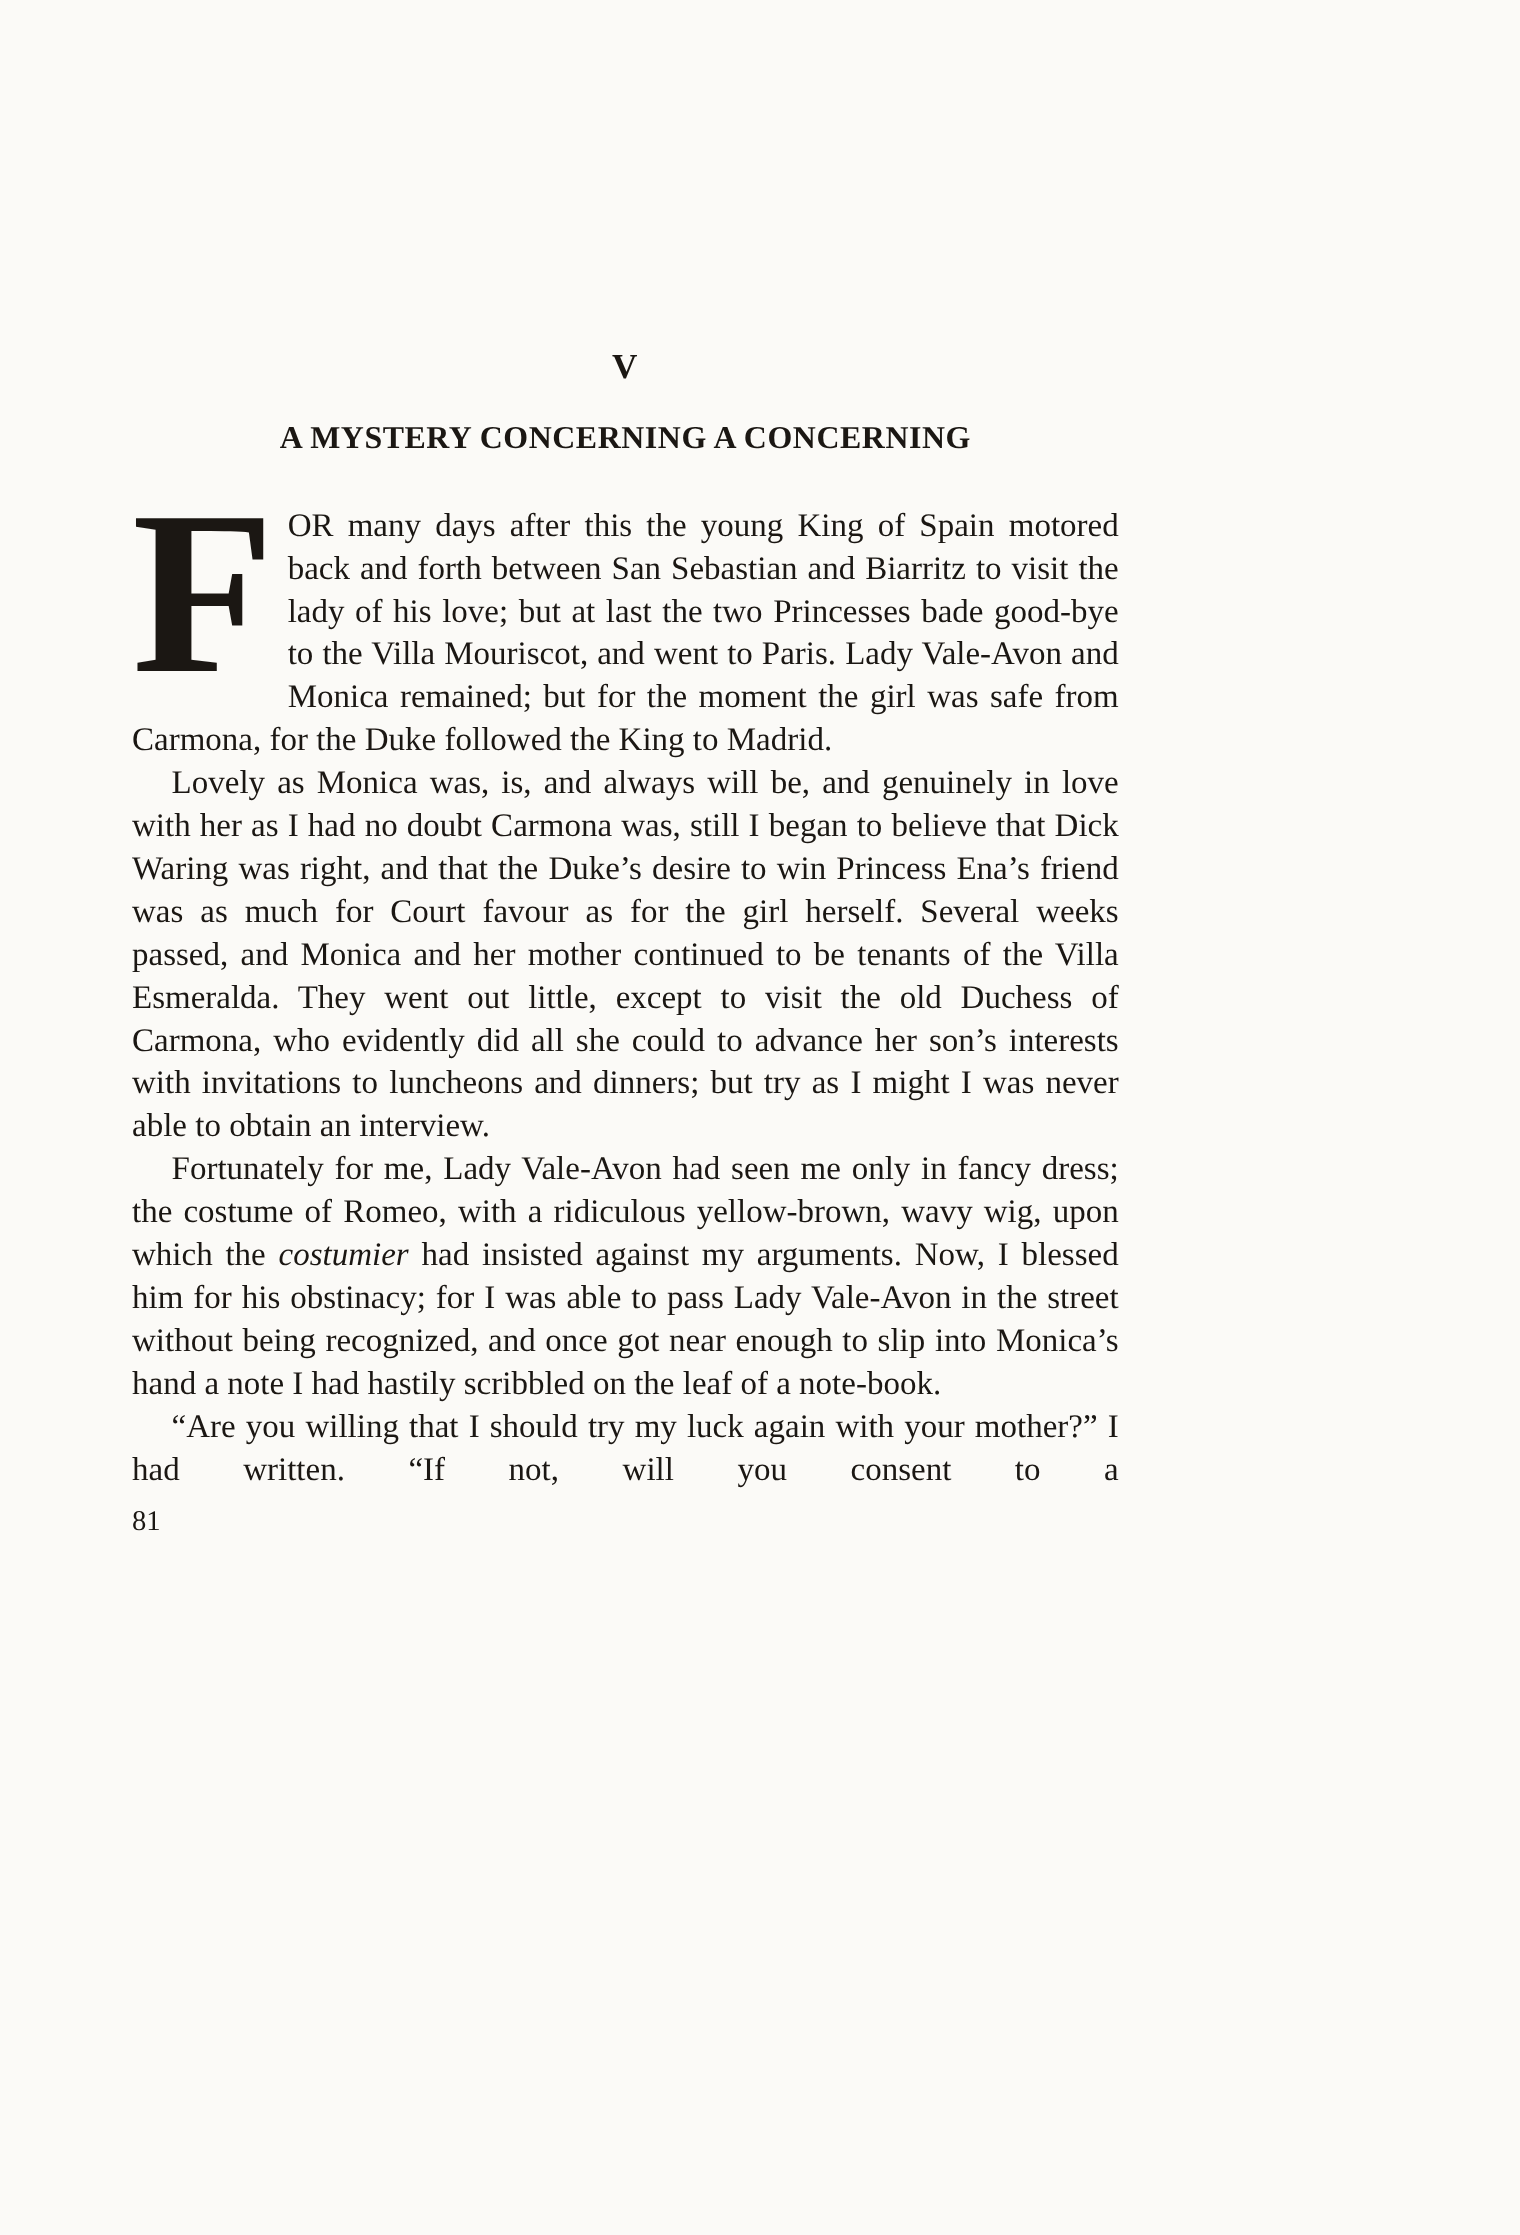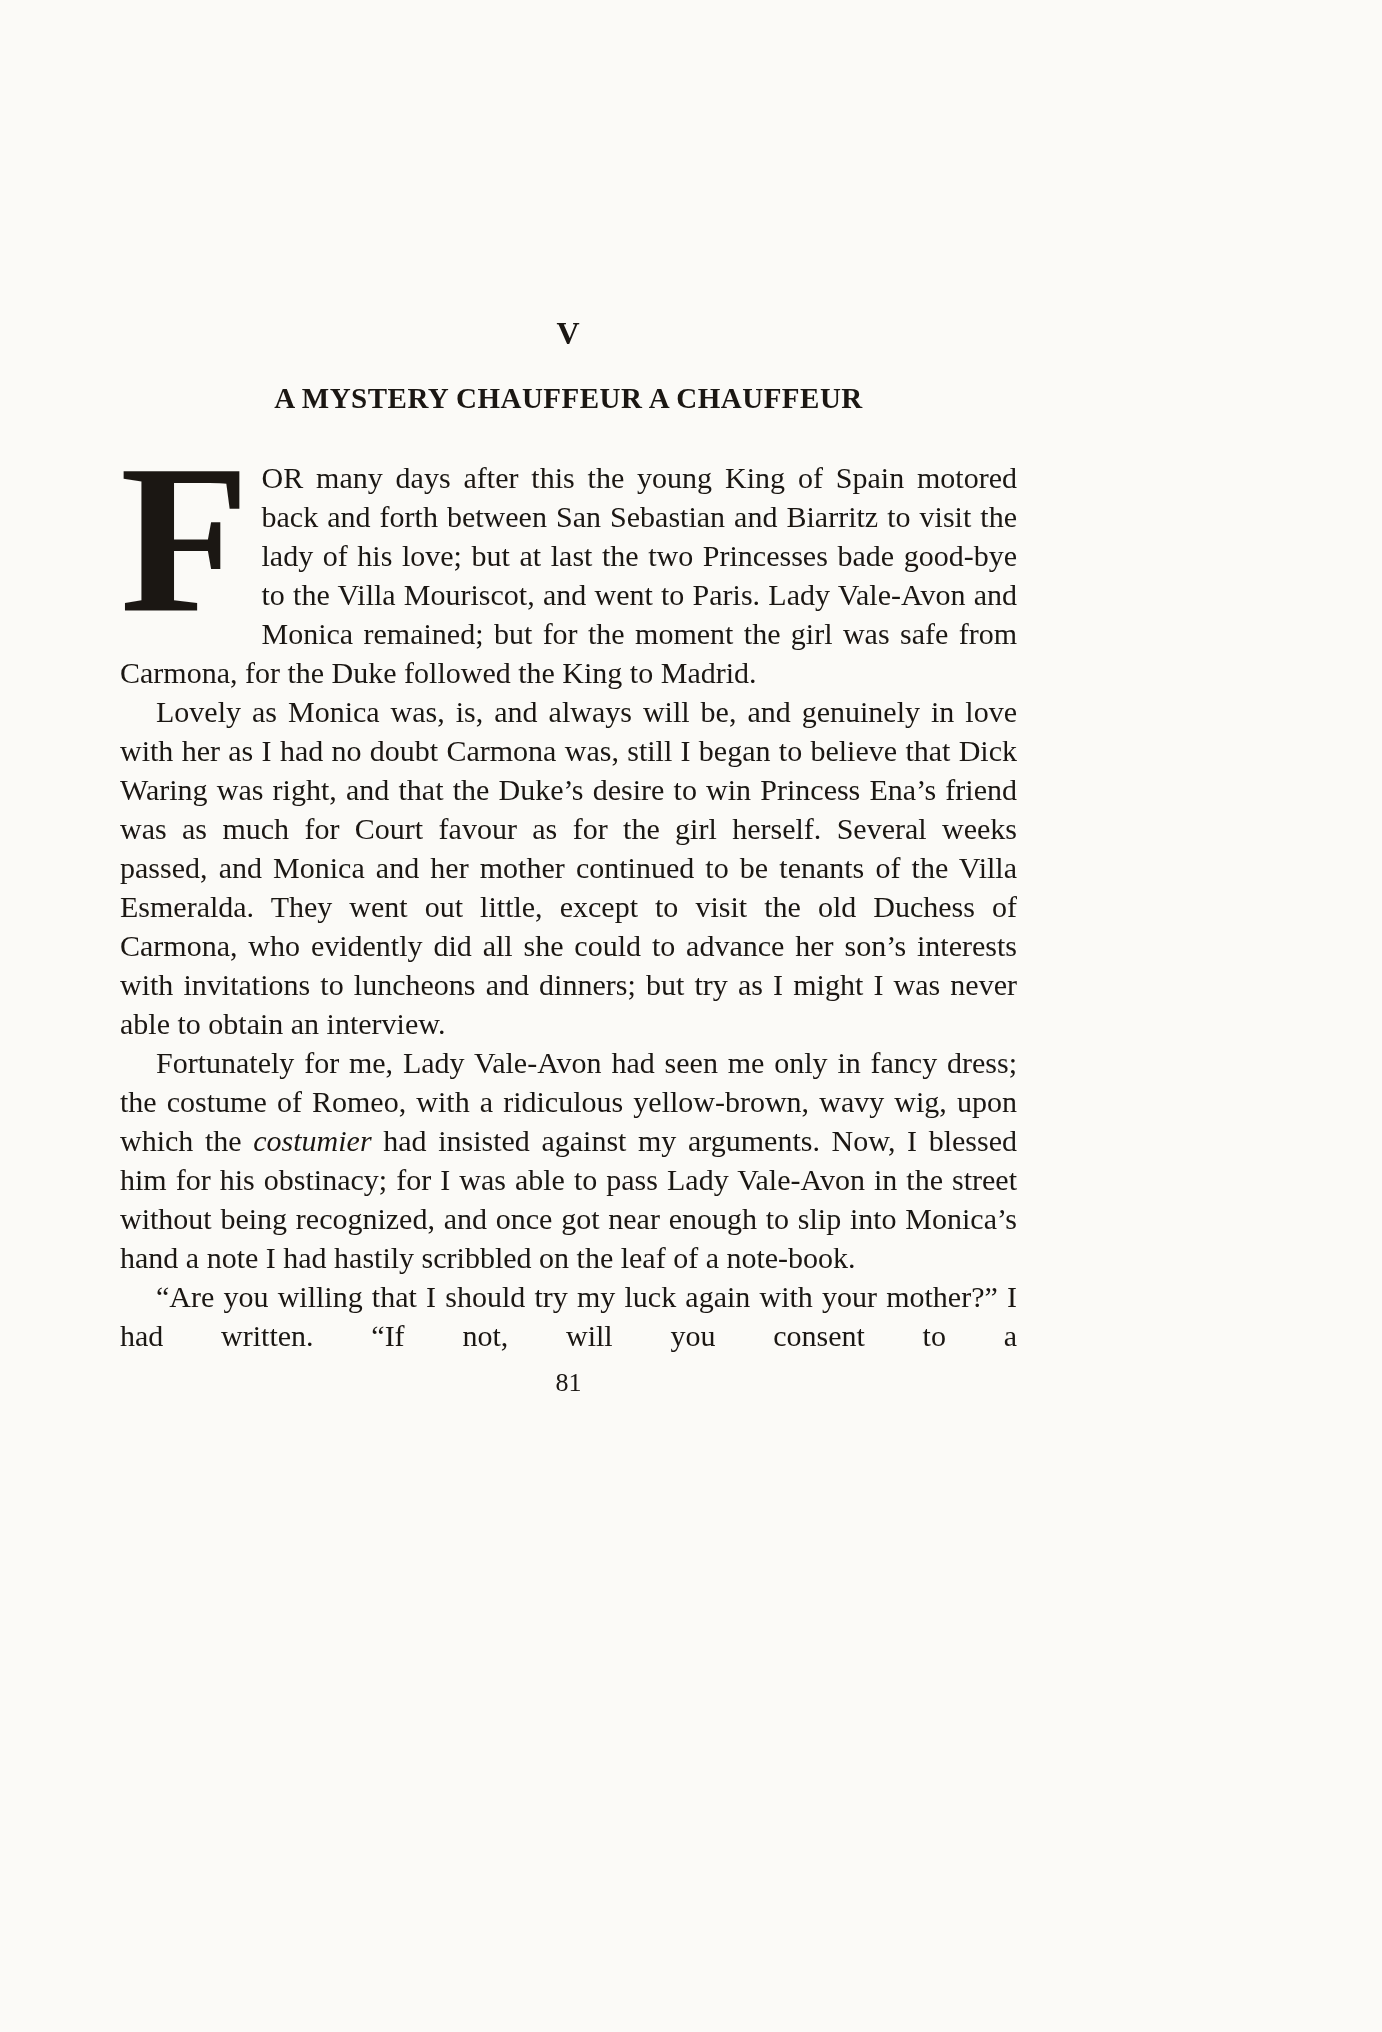--- a/index.html
+++ b/index.html
@@ -58,36 +58,35 @@
     float: left;
     font-size: 212px;
     line-height: 150px;
     height: 152px;
     margin: 6px 16px 0 0;
     font-weight: bold;
     letter-spacing: -4px;
   }
   .page-number {
     margin-top: 12px;
-    text-align: center;
     font-size: 26px;
     line-height: 32px;
   }
   em.italic-word {
     font-style: italic;
   }
 </style>
 </head>
 <body>
 
 <div class="page">
 
   <div class="chapter-number">V</div>
 
-  <h1 class="chapter-title">A MYSTERY CHAUFFEUR A CHAUFFEUR</h1>
+  <h1 class="chapter-title">A MYSTERY CONCERNING A CONCERNING</h1>
 
   <div class="body-text">
 
     <p class="para first">
       <span class="dropcap">F</span><span>OR many days after this the young King of Spain motored back and forth between San Sebastian and Biarritz to visit the lady of his love; but at last the two Princesses bade good-bye to the Villa Mouriscot, and went to Paris. Lady Vale-Avon and Monica remained; but for the moment the girl was safe from Carmona, for the Duke followed the King to Madrid.</span>
     </p>
 
     <p class="para indent">Lovely as Monica was, is, and always will be, and genuinely in love with her as I had no doubt Carmona was, still I began to believe that Dick Waring was right, and that the Duke’s desire to win Princess Ena’s friend was as much for Court favour as for the girl herself. Several weeks passed, and Monica and her mother continued to be tenants of the Villa Esmeralda. They went out little, except to visit the old Duchess of Carmona, who evidently did all she could to advance her son’s interests with invitations to luncheons and dinners; but try as I might I was never able to obtain an interview.</p>
 
     <p class="para indent"><span>Fortunately for me, Lady Vale-Avon had seen me only in fancy dress; the costume of Romeo, with a ridiculous yellow-brown, wavy wig, upon which the </span><em class="italic-word">costumier</em><span> had insisted against my arguments. Now, I blessed him for his obstinacy; for I was able to pass Lady Vale-Avon in the street without being recognized, and once got near enough to slip into Monica’s hand a note I had hastily scribbled on the leaf of a note-book.</span></p>

